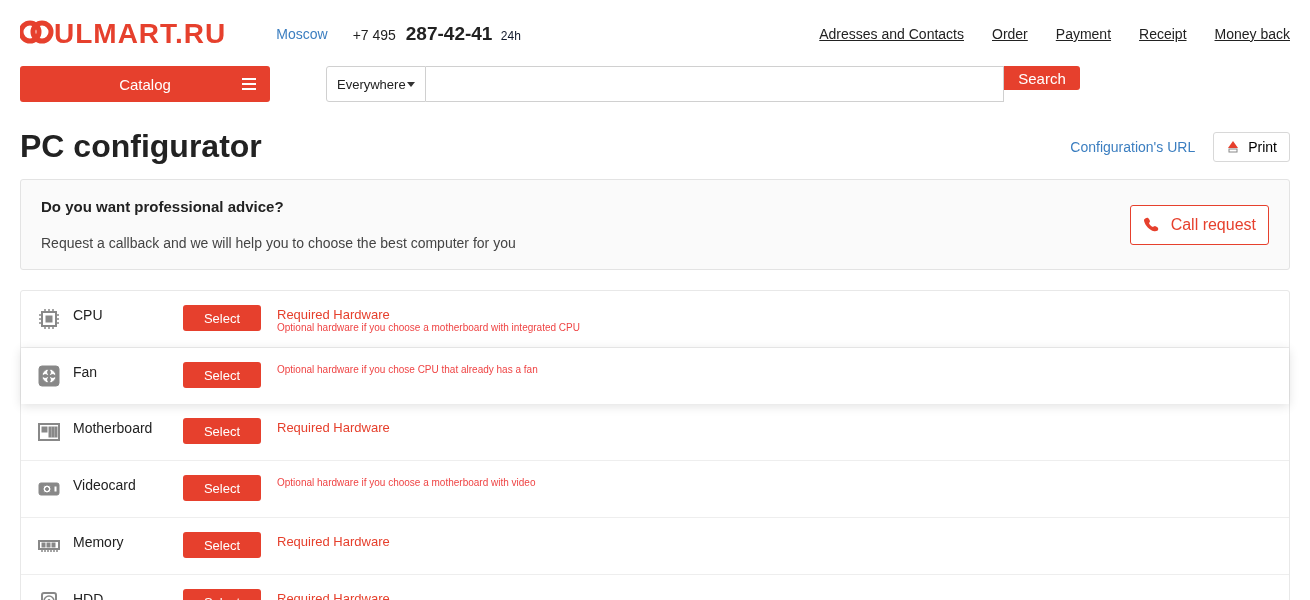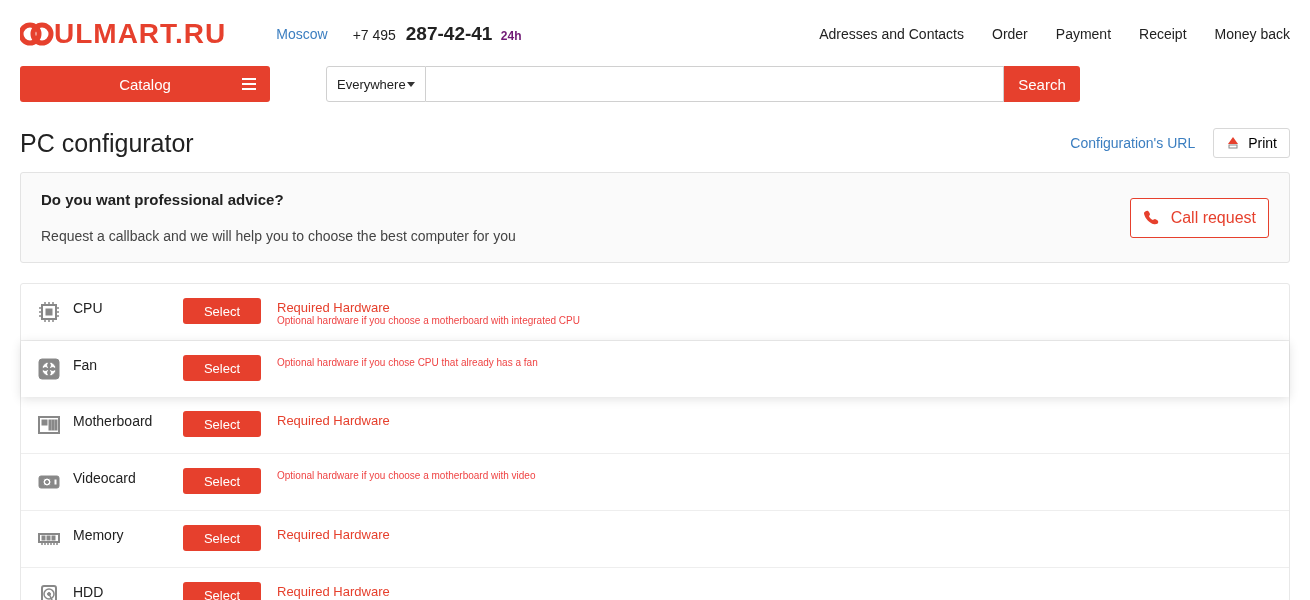--- a/index.html
+++ b/index.html
@@ -1,40 +1,40 @@
 <!DOCTYPE html>
 <html><head>
 <meta charset="utf-8">
 <style>
 * { margin: 0; padding: 0; box-sizing: border-box; }
 body { font-family: Arial, Helvetica, sans-serif; background: #fff; color: #222; width: 1310px; }
 .container { width: 1290px; margin: 0 auto; padding: 0 10px; }
 
 .topbar { display: flex; align-items: center; padding: 18px 0 10px; }
-.logo { display: flex; align-items: center; margin-right: 50px; }
+.logo { display: flex; margin-right: 50px; }
 .logo-text { font-size: 28px; font-weight: 800; letter-spacing: 1px; color: #e6402d; }
 .city { color: #3b7ec0; font-size: 14px; margin-right: 25px; cursor: pointer; }
 .phone { font-size: 14px; margin-right: 6px; }
 .phone-bold { font-size: 19px; font-weight: 700; }
-.h24 { font-size: 12px; color: #701a75; margin-left: 4px; font-weight: bold; }
+.h24 { font-size: 12px; color: #0f172a; margin-left: 4px; }
 .toplinks { margin-left: auto; display: flex; gap: 28px; font-size: 14px; }
-.toplinks a { color: #222; cursor: pointer; }
+.toplinks a { color: #222; text-decoration: underline; cursor: pointer; }
 
 .searchbar { display: flex; align-items: center; padding: 6px 0 20px; gap: 20px; }
 .catalog-btn { width: 250px; height: 36px; background: #e6402d; color: #fff; border: none; border-radius: 3px; font-size: 15px; display: flex; align-items: center; justify-content: center; position: relative; cursor: pointer; }
 .catalog-btn .hamburger { position: absolute; right: 14px; display: flex; flex-direction: column; gap: 3px; }
 .catalog-btn .hamburger span { width: 14px; height: 2px; background: #fff; display: block; }
 .search-group { display: flex; flex: 1; max-width: 790px; padding-left: 36px; }
 .search-scope { width: 100px; height: 36px; border: 1px solid #d0d0d0; border-radius: 3px 0 0 3px; background: #fff; font-size: 13px; padding: 0 10px; display: flex; align-items: center; justify-content: space-between; cursor: pointer; }
 .search-scope svg { width: 8px; height: 5px; }
 .search-input { flex: 1; height: 36px; border: 1px solid #d0d0d0; border-left: none; padding: 0 10px; font-size: 14px; outline: none; }
-.search-btn { width: 76px; height: 36px; background: #e6402d; color: #fff; border: none; border-radius: 0 3px 3px 0; font-size: 15px; cursor: pointer; }
+.search-btn { width: 76px; height: 24px; background: #e6402d; color: #fff; border: none; border-radius: 0 3px 3px 0; font-size: 15px; cursor: pointer; }
 
 .page-title-row { display: flex; align-items: center; justify-content: space-between; padding: 6px 0 14px; }
-.page-title { font-size: 25px; font-weight: 400; }
+.page-title { font-size: 32px; font-weight: 700; }
 .title-actions { display: flex; align-items: center; gap: 18px; }
 .config-url { color: #3b7ec0; font-size: 14px; cursor: pointer; }
 .print-btn { border: 1px solid #d8d8d8; border-radius: 3px; background: #fff; padding: 6px 12px; display: flex; align-items: center; gap: 8px; font-size: 14px; cursor: pointer; }
 .print-btn svg { width: 14px; height: 14px; }
 
 .advice-box { border: 1px solid #e3e3e3; border-radius: 3px; background: #fafafa; padding: 18px 20px; display: flex; align-items: center; justify-content: space-between; margin-bottom: 20px; }
 .advice-title { font-size: 15px; font-weight: 700; margin-bottom: 8px; }
 .advice-desc { font-size: 14px; color: #444; margin-top: 20px; }
 .call-btn { border: 1px solid #e6402d; color: #e6402d; background: #fff; border-radius: 3px; padding: 10px 12px; display: flex; align-items: center; gap: 12px; font-size: 16px; cursor: pointer; }
 .call-btn svg { width: 16px; height: 16px; fill: #e6402d; }

